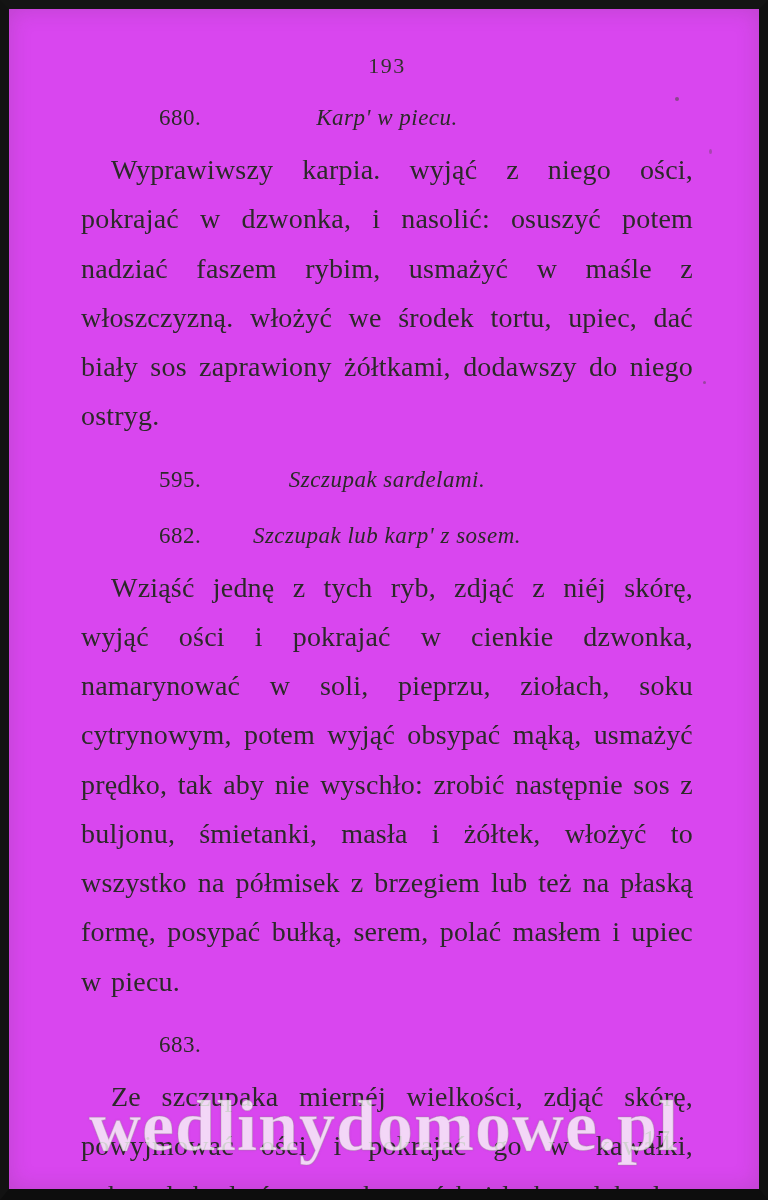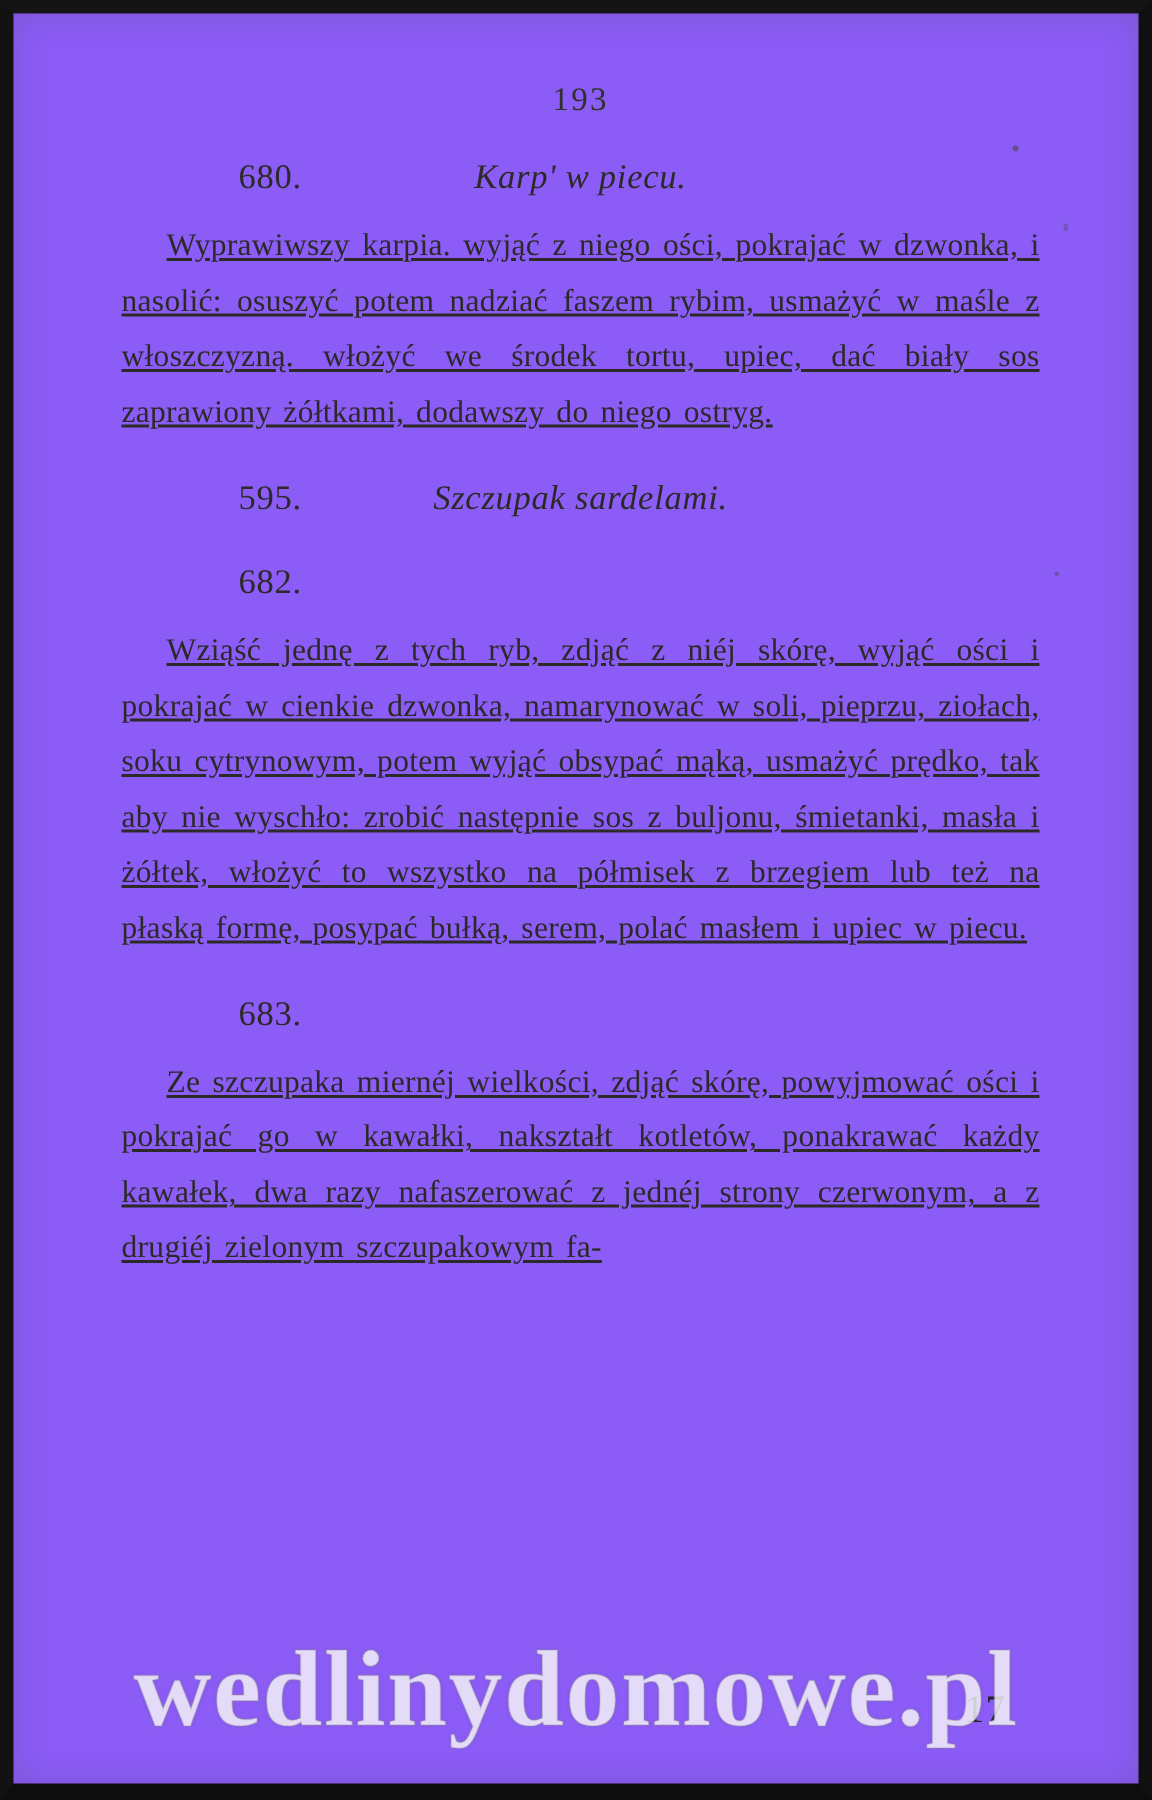--- a/index.html
+++ b/index.html
@@ -5,21 +5,21 @@
   html, body {
     margin: 0;
     padding: 0;
     background: #ffffff;
   }
   .scan {
     position: relative;
     width: 768px;
     height: 1200px;
     box-sizing: border-box;
-    background: #8b5cf6;
+    background: #d946ef;
     border-top: 9px solid #141414;
     border-right: 9px solid #101010;
     border-bottom: 11px solid #0d0d0d;
     border-left: 9px solid #121212;
     box-shadow: inset 0 0 22px rgba(60,55,45,0.18);
     overflow: hidden;
     font-family: "Liberation Serif", "DejaVu Serif", serif;
     color: #2b2a28;
   }
   .page {
@@ -45,28 +45,27 @@
     top: 0;
     font-style: normal;
     letter-spacing: 0.5px;
     margin-left: 24px;
   }
   .recipe-title {
     font-style: italic;
     letter-spacing: 0.5px;
   }
   .recipe-body {
-    font-size: 21px;
+    font-size: 28px;
     line-height: 1.76;
     text-align: justify;
     text-indent: 30px;
     margin: 4px 0 16px 0;
     word-spacing: 2.5px;
     letter-spacing: 0.2px;
-    text-decoration: underline;
   }
   .page-number-bottom {
     position: absolute;
     right: 88px;
     top: 1116px;
     font-size: 26px;
     font-weight: normal;
     color: #262523;
     letter-spacing: 1px;
   }
@@ -114,20 +113,21 @@
     <section>
       <div class="recipe-heading">
         <span class="recipe-number">595.</span>
         <span class="recipe-title">Szczupak sardelami.</span>
       </div>
     </section>
 
     <section>
       <div class="recipe-heading">
         <span class="recipe-number">682.</span>
+        <span class="recipe-title">Szczupak lub karp' z sosem.</span>
       </div>
       <p class="recipe-body">Wziąść jednę z tych ryb, zdjąć z niéj skórę, wyjąć ości i pokrajać w cienkie dzwonka, namarynować w soli, pieprzu, ziołach, soku cytrynowym, potem wyjąć obsypać mąką, usmażyć prędko, tak aby nie wyschło: zrobić następnie sos z buljonu, śmietanki, masła i żółtek, włożyć to wszystko na półmisek z brzegiem lub też na płaską formę, posypać bułką, serem, polać masłem i upiec w piecu.</p>
     </section>
 
     <section>
       <div class="recipe-heading">
         <span class="recipe-number">683.</span>
       </div>
       <p class="recipe-body">Ze szczupaka miernéj wielkości, zdjąć skórę, powyjmować ości i pokrajać go w kawałki, nakształt kotletów, ponakrawać każdy kawałek, dwa razy nafaszerować z jednéj strony czerwonym, a z drugiéj zielonym szczupakowym fa-</p>
     </section>

